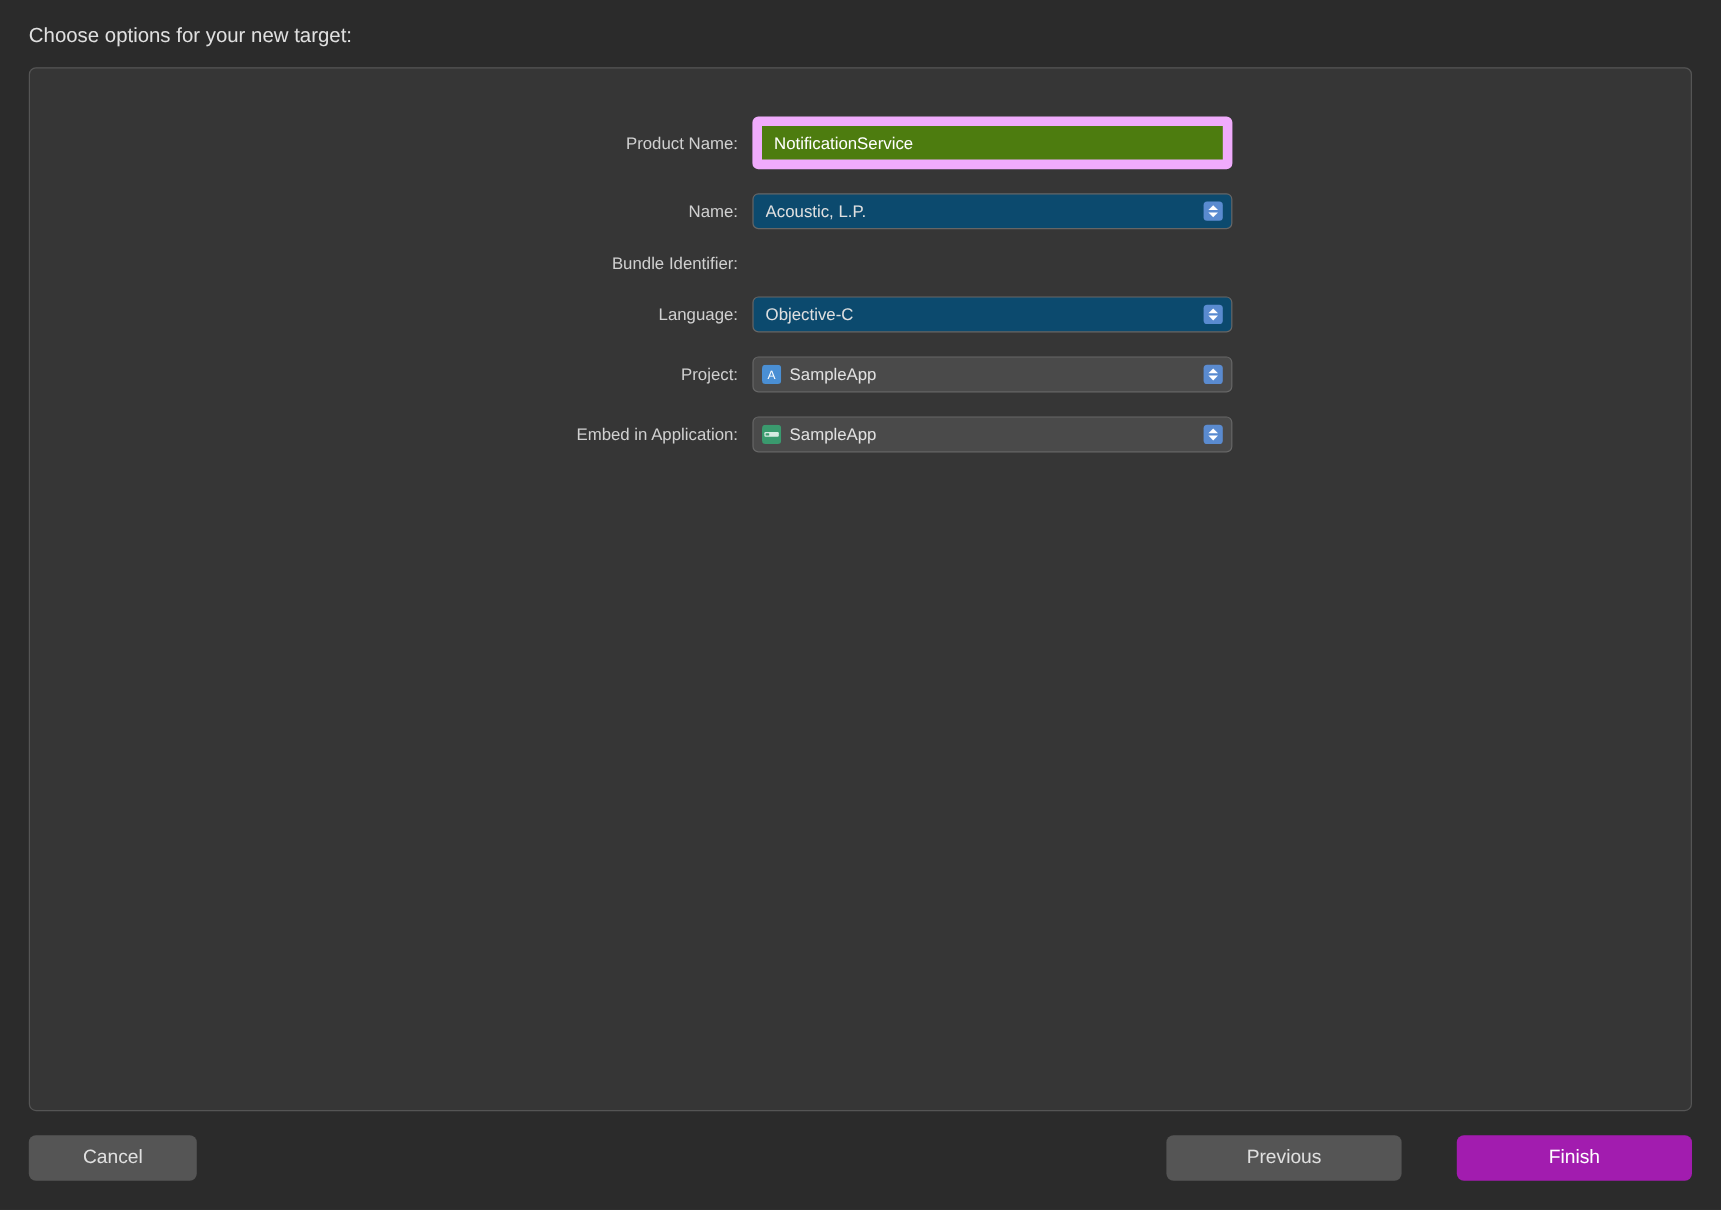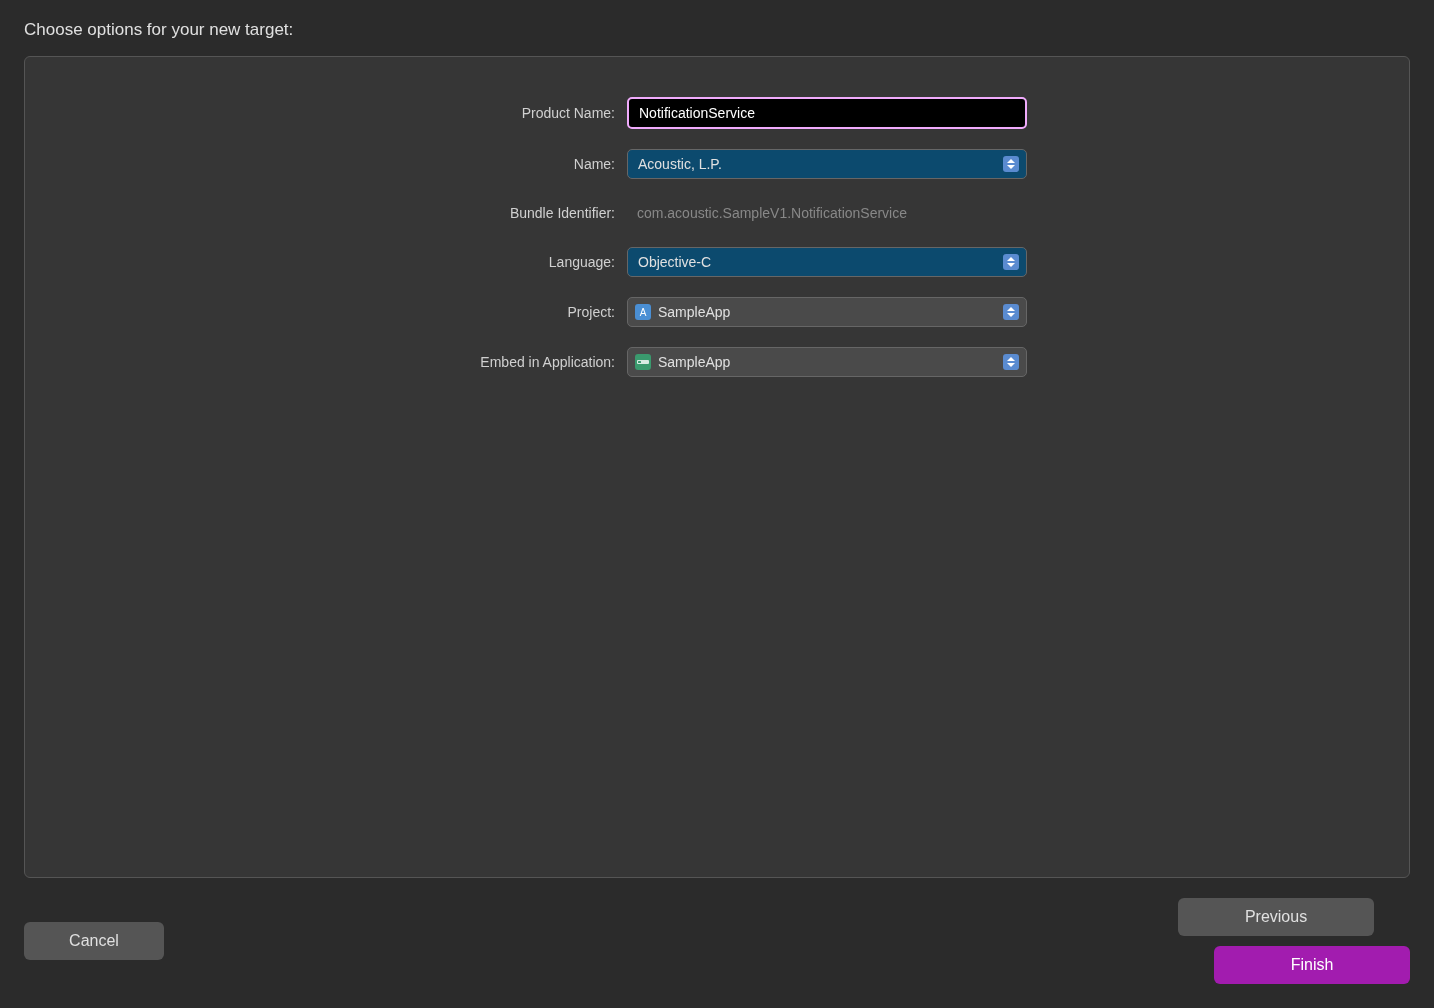--- a/index.html
+++ b/index.html
@@ -55,22 +55,22 @@
       color: #d0d0d0;
       flex-shrink: 0;
     }
 
     .form-field {
       flex: 1;
     }
 
     .text-input {
       width: 100%;
-      background-color: #000000;
-      border: 2px solid #f0abfc;
+      background-color: #4d7c0f;
+      border: 8px solid #f0abfc;
       border-radius: 5px;
       color: #ffffff;
       font-size: 14px;
       padding: 6px 10px;
       outline: none;
     }
 
     .select-wrapper {
       position: relative;
       width: 100%;
@@ -168,21 +168,20 @@
       background-color: #a21caf;
       color: #ffffff;
       width: 196px;
       font-weight: 500;
       margin-left: 36px;
     }
 
     .right-buttons {
       display: flex;
       gap: 10px;
-      flex-direction: column;
     }
 
     
     .project-select-container {
       position: relative;
       width: 100%;
     }
 
     .project-select-container select {
       width: 100%;
@@ -241,23 +240,20 @@
             <div class="select-arrow-up"></div>
             <div class="select-arrow-down"></div>
           </div>
         </div>
       </div>
     </div>
 
 
     <div class="form-row">
       <label class="form-label">Bundle Identifier:</label>
-      <div class="form-field">
-        <div class="static-text">com.acoustic.SampleV1.NotificationService</div>
-      </div>
     </div>
 
     <div class="form-row">
       <label class="form-label">Language:</label>
       <div class="form-field">
         <div class="select-wrapper">
           <select>
             <option>Objective-C</option>
             <option>Swift</option>
           </select>

